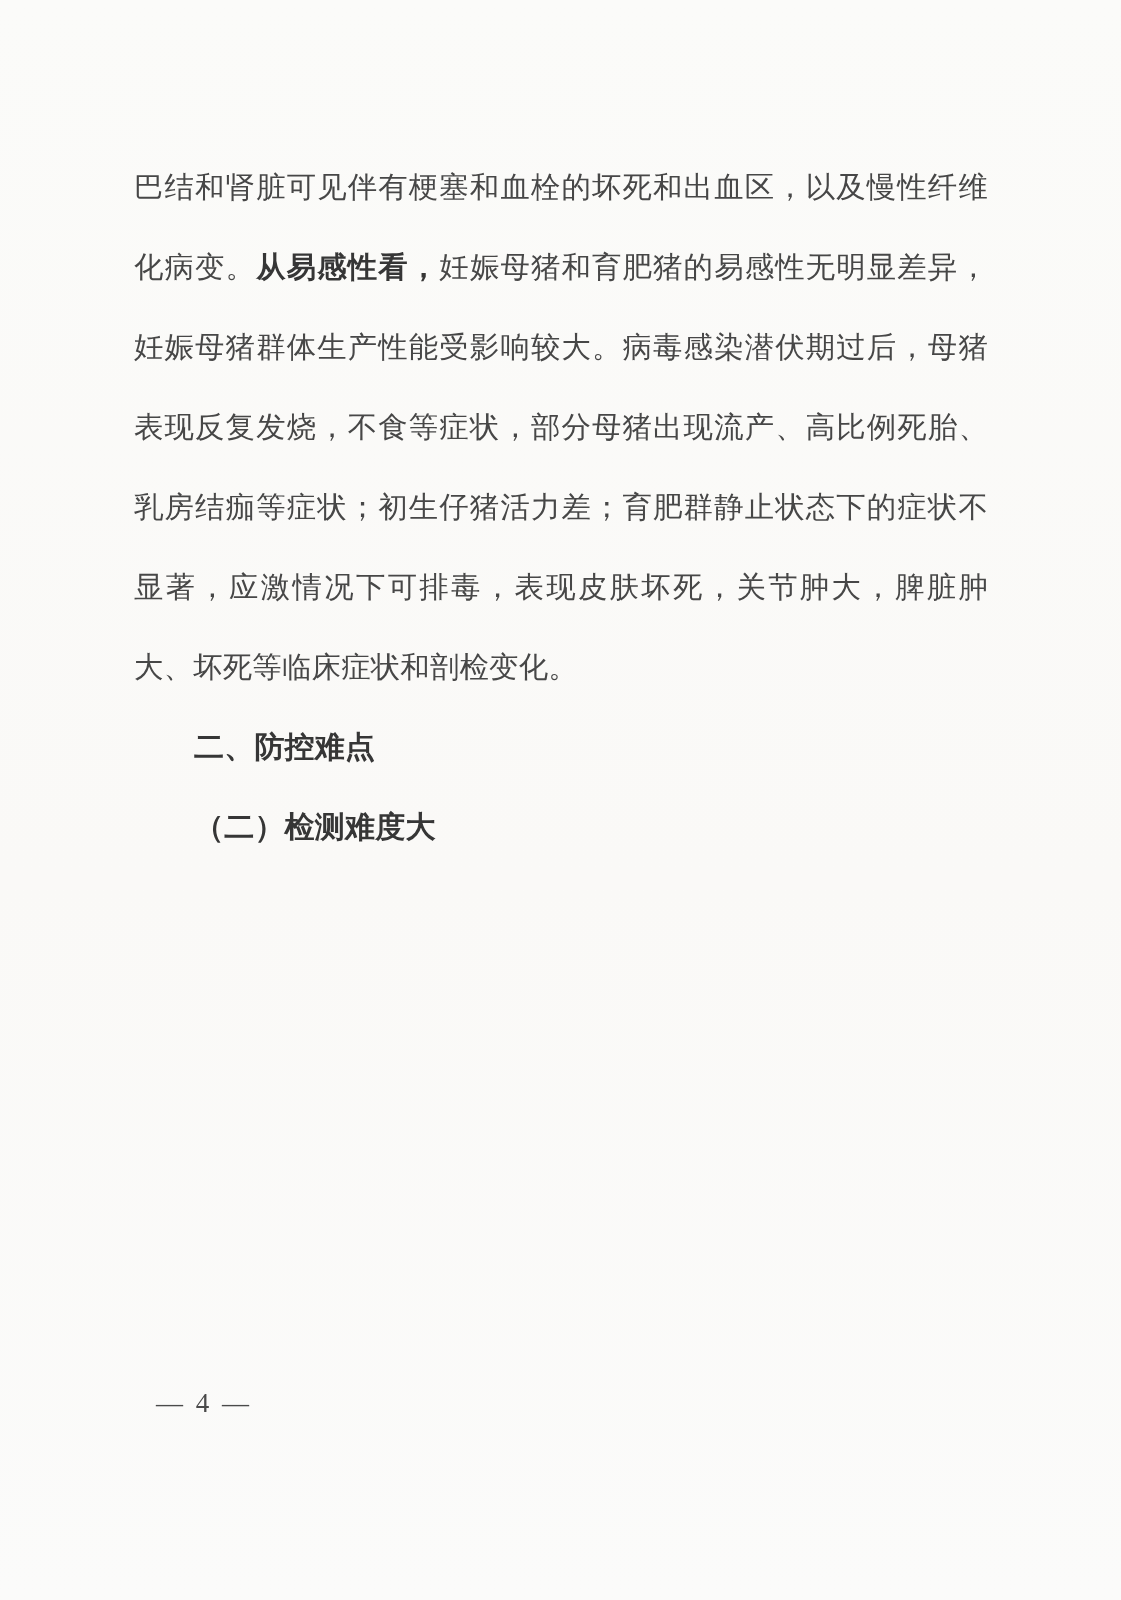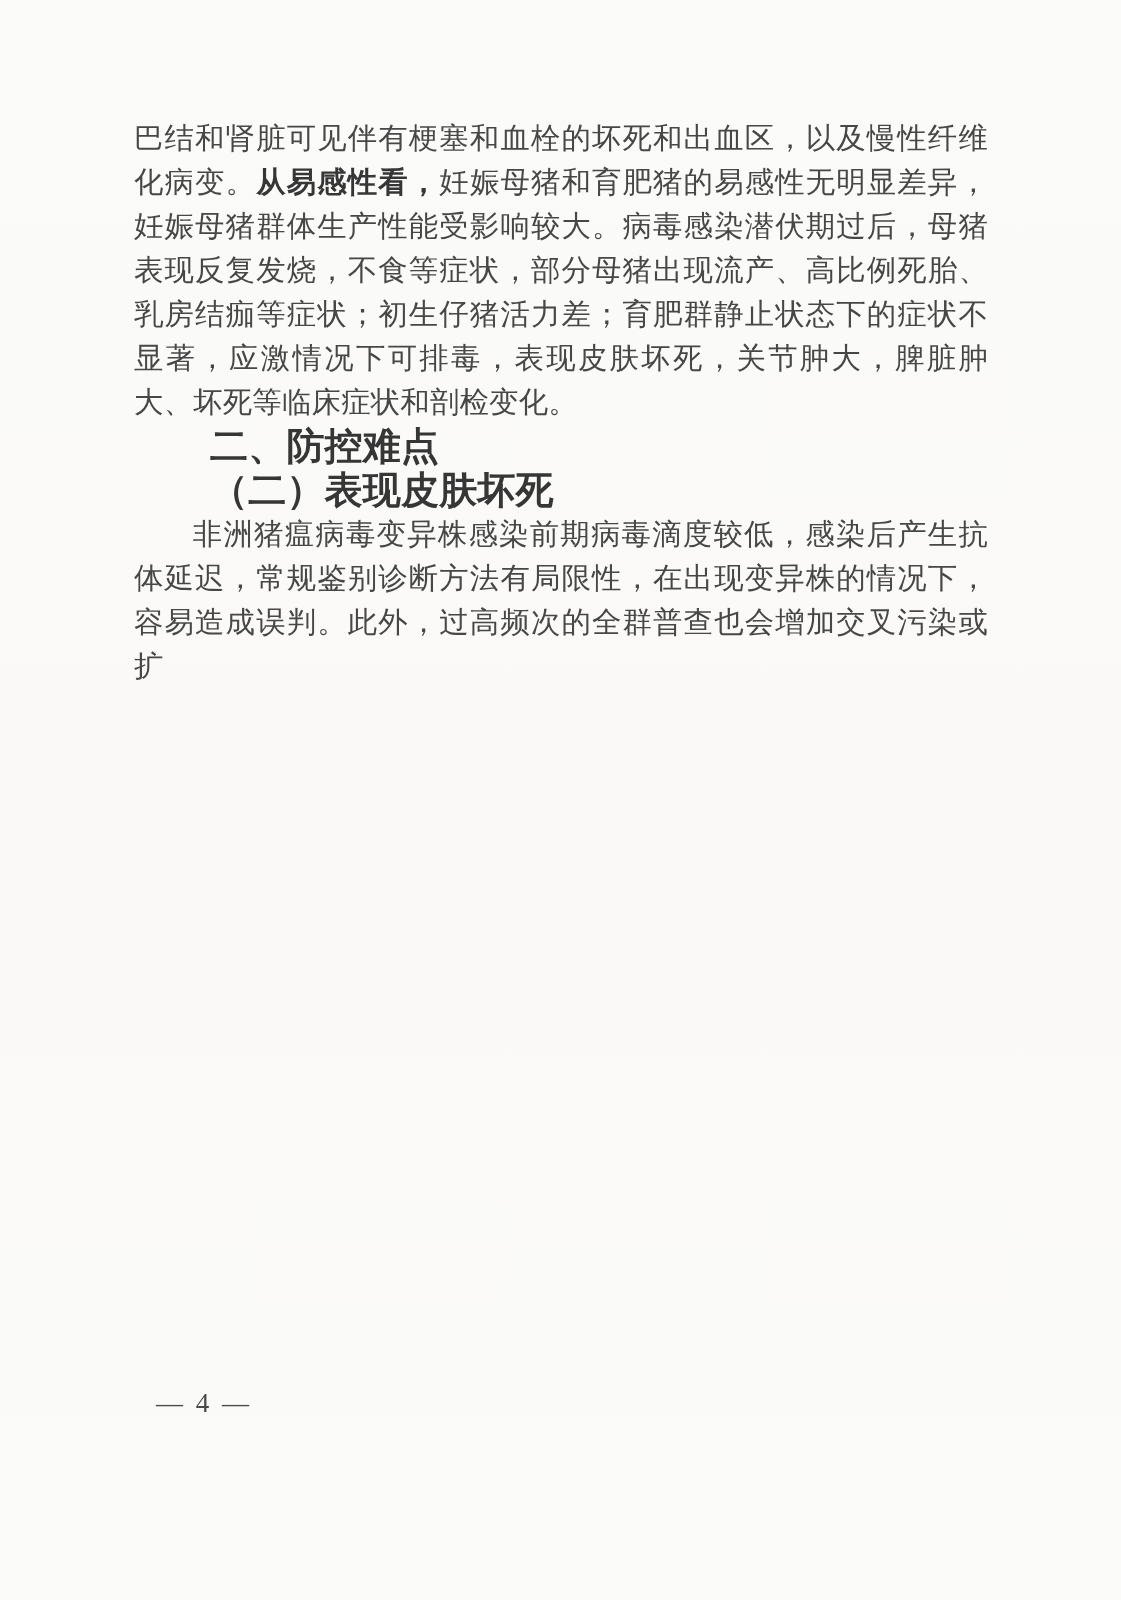--- a/index.html
+++ b/index.html
@@ -16,58 +16,57 @@
     overflow: hidden;
   }
   .page {
     position: absolute;
     inset: 0;
     background: linear-gradient(180deg, #fbfbf9 0%, #faf9f7 55%, #fbfbfa 100%);
   }
   .content {
     position: absolute;
     left: 134px;
-    top: 116px;
+    top: 147px;
     width: 854px;
     font-size: 29.4px;
-    line-height: 44px;
+    line-height: 80px;
     text-align: justify;
     letter-spacing: 0.2px;
   }
   .para {
     margin: 0;
   }
   .indent {
     text-indent: 2em;
   }
   .hei {
     font-family: "Liberation Sans", "DejaVu Sans", sans-serif;
     font-weight: 700;
     color: #363636;
   }
   .heading {
     margin: 0;
     text-indent: 2em;
-    font-size: 38px;
+    font-size: 30px;
   }
   .footer {
     position: absolute;
     left: 156px;
     top: 1386px;
     font-size: 27px;
     line-height: 34px;
     letter-spacing: 3px;
     color: #4a4a4a;
     font-family: "Liberation Serif", "DejaVu Serif", serif;
   }
 </style>
 </head>
 <body>
 
 <div class="page">
   <div class="content">
     <p class="para"><span>巴结和肾脏可见伴有梗塞和血栓的坏死和出血区，以及慢性纤维化病变。</span><span class="hei">从易感性看，</span><span>妊娠母猪和育肥猪的易感性无明显差异，妊娠母猪群体生产性能受影响较大。病毒感染潜伏期过后，母猪表现反复发烧，不食等症状，部分母猪出现流产、高比例死胎、乳房结痂等症状；初生仔猪活力差；育肥群静止状态下的症状不显著，应激情况下可排毒，表现皮肤坏死，关节肿大，脾脏肿大、坏死等临床症状和剖检变化。</span></p>
     <p class="heading hei">二、防控难点</p>
-    <p class="heading hei">（二）表现皮肤坏死</p>
-    <p class="para indent">非洲猪瘟病毒变异株感染前期病毒滴度较低，感染后产生抗体延迟，常规鉴别诊断方法有局限性，在出现变异株的情况下，容易造成误判。此外，过高频次的全群普查也会增加交叉污染或扩</p>
+    <p class="heading hei">（二）检测难度大</p>
   </div>
   <div class="footer">— 4 —</div>
 </div>
 
 </body></html>

